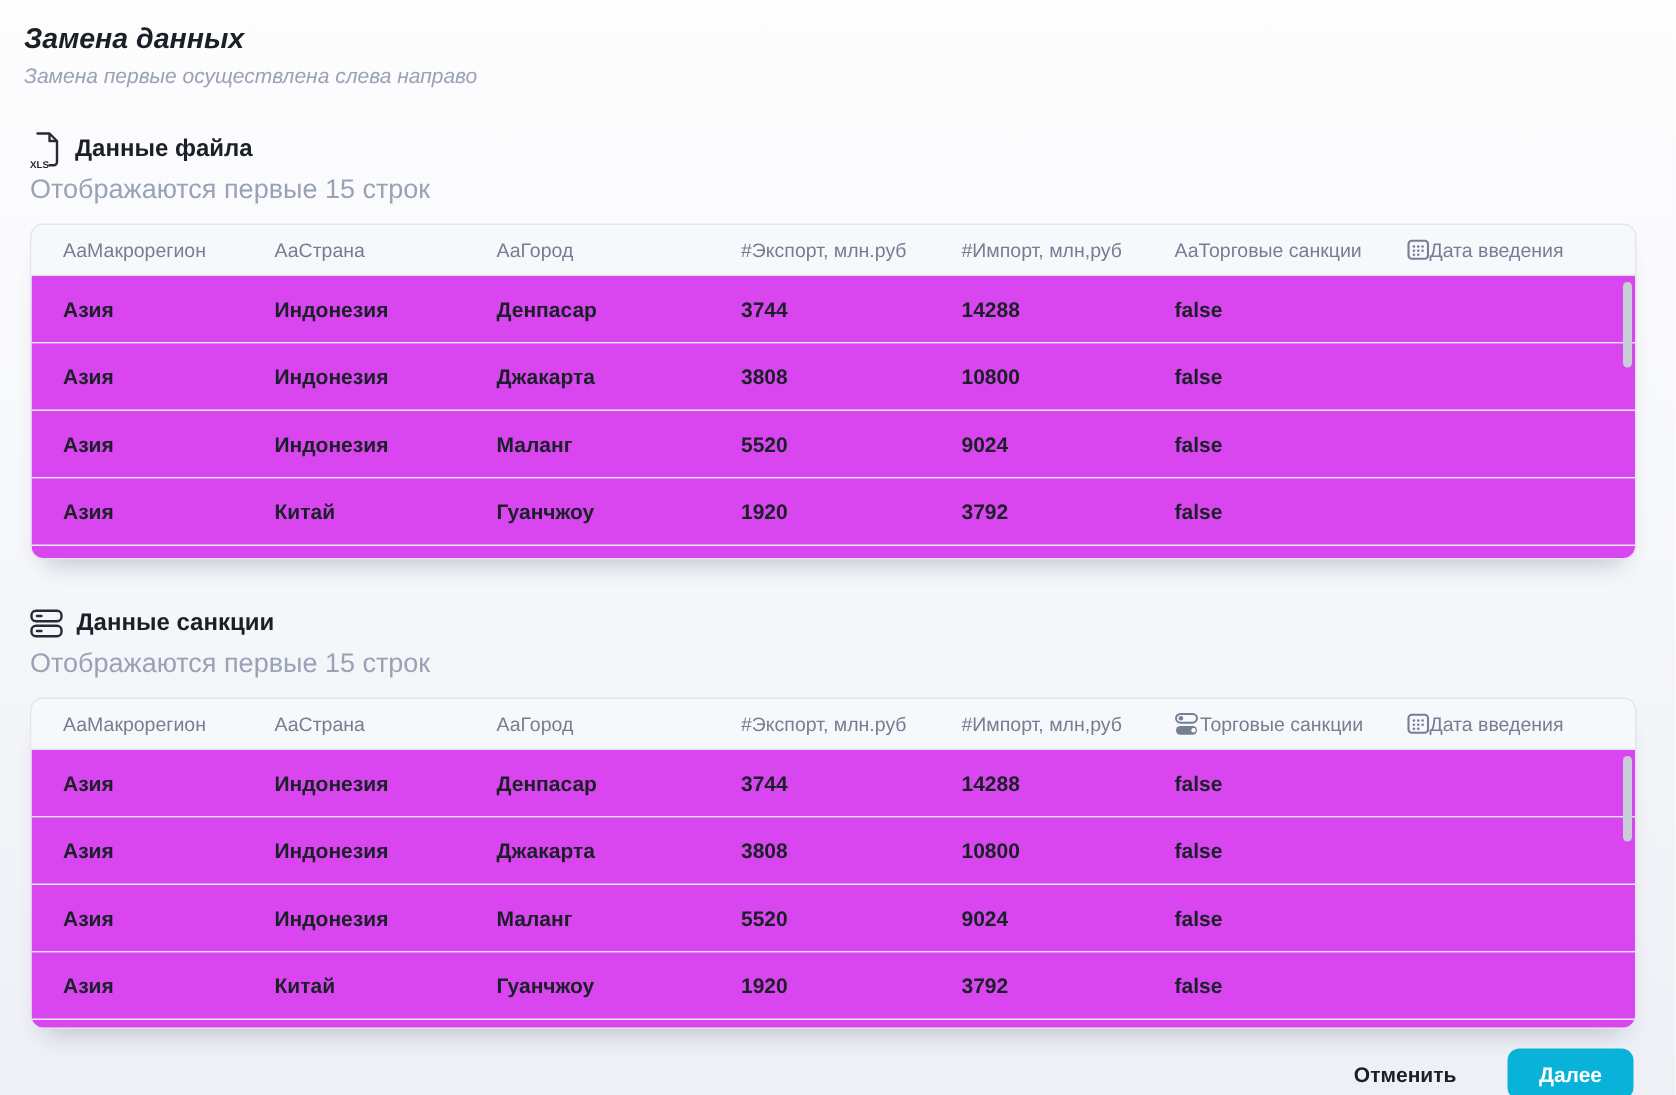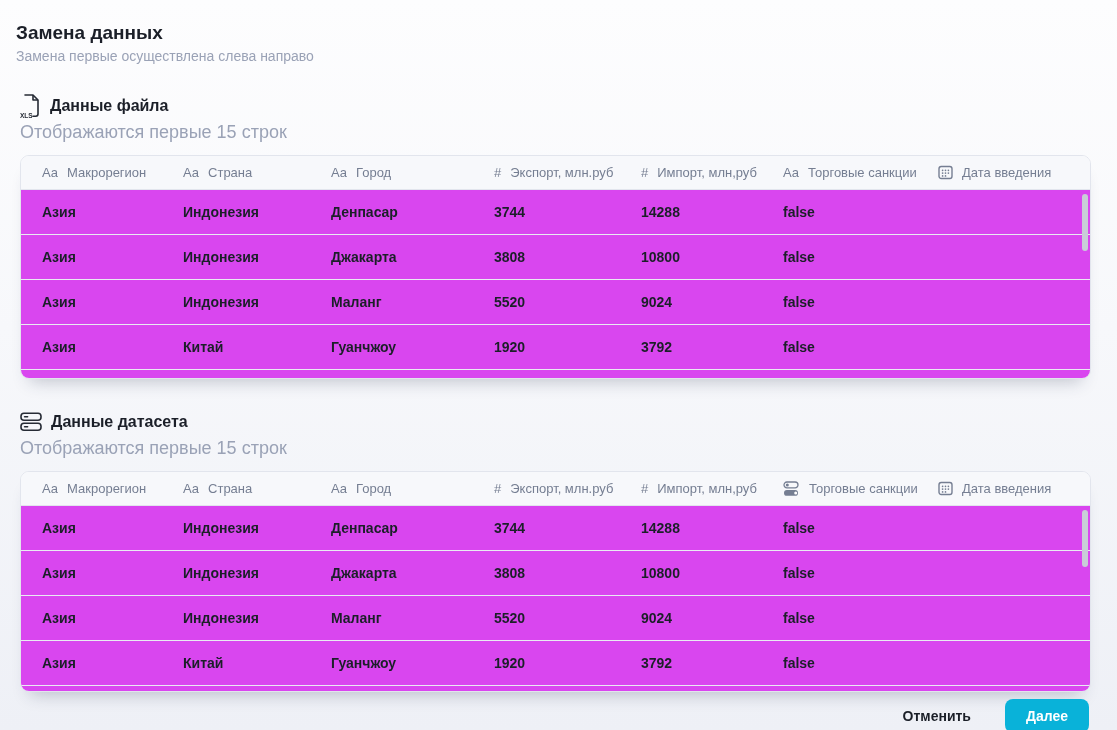--- a/index.html
+++ b/index.html
@@ -3,21 +3,21 @@
 <meta charset="utf-8">
 <style>
   * { box-sizing: border-box; margin: 0; padding: 0; }
   html, body { width: 1117px; height: 730px; overflow: hidden; }
   body {
     position: relative;
     font-family: "Liberation Sans", sans-serif;
     background: linear-gradient(180deg, #fdfdfe 0%, #f7f8fb 45%, #eef0f6 100%);
     color: #1b1f28;
   }
-  .page-header { padding: 22px 16px 0 16px; }
+  .page-header { padding: 16px 16px 0 16px; font-style: italic; }
   .page-title { font-size: 19px; font-weight: 700; line-height: 22px; color: #1b1f28; }
   .page-subtitle { font-size: 14px; line-height: 18px; color: #9aa2b6; margin-top: 3px; }
 
   .section { margin: 0 20px; }
   .section-1 { margin-top: 28px; }
   .section-2 { margin-top: 30px; }
   .section-head { display: flex; align-items: center; gap: 9px; height: 26px; }
   .section-title { font-size: 16px; font-weight: 700; color: #1b1f28; }
   .section-subtitle { font-size: 18px; color: #9aa2b6; margin-top: 3px; }
 
@@ -36,21 +36,21 @@
 
   .thead {
     display: grid;
     grid-template-columns: 141px 148px 163px 147px 142px 155px auto;
     align-items: center;
     height: 34px;
     padding-left: 21px;
     background: #f7f8fb;
     border-bottom: 1px solid #e2e5ed;
   }
-  .th { display: flex; align-items: center; gap: 9px; font-size: 13px; color: #757e92; white-space: nowrap; }
+  .th { display: flex; align-items: center; font-size: 13px; color: #757e92; white-space: nowrap; }
   .ticon { font-size: 13px; color: #757e92; display: inline-flex; align-items: center; }
   .ticon svg { display: block; }
 
   .tr {
     display: grid;
     grid-template-columns: 141px 148px 163px 147px 142px 155px auto;
     align-items: center;
     height: 45px;
     padding-left: 21px;
     border-bottom: 1px solid #e9ebf2;
@@ -211,21 +211,21 @@
 <div class="section section-2">
   <div class="section-head">
     <span class="ticon">
       <svg width="22" height="20" viewBox="0 0 22 20">
         <rect x="1" y="1.2" width="20" height="7" rx="3" fill="none" stroke="#262b35" stroke-width="1.6"></rect>
         <rect x="1" y="11.2" width="20" height="7" rx="3" fill="none" stroke="#262b35" stroke-width="1.6"></rect>
         <line x1="4.6" y1="4.7" x2="7.6" y2="4.7" stroke="#262b35" stroke-width="1.6" stroke-linecap="round"></line>
         <line x1="4.6" y1="14.7" x2="7.6" y2="14.7" stroke="#262b35" stroke-width="1.6" stroke-linecap="round"></line>
       </svg>
     </span>
-    <span class="section-title">Данные датасета</span>
+    <span class="section-title">Данные санкции</span>
   </div>
   <div class="section-subtitle">Отображаются первые 15 строк</div>
 </div>
 
 <div class="card card-2">
   <div class="thead">
     <div class="th">
       <span class="ticon">Аа</span>
       <span>Макрорегион</span>
     </div>

